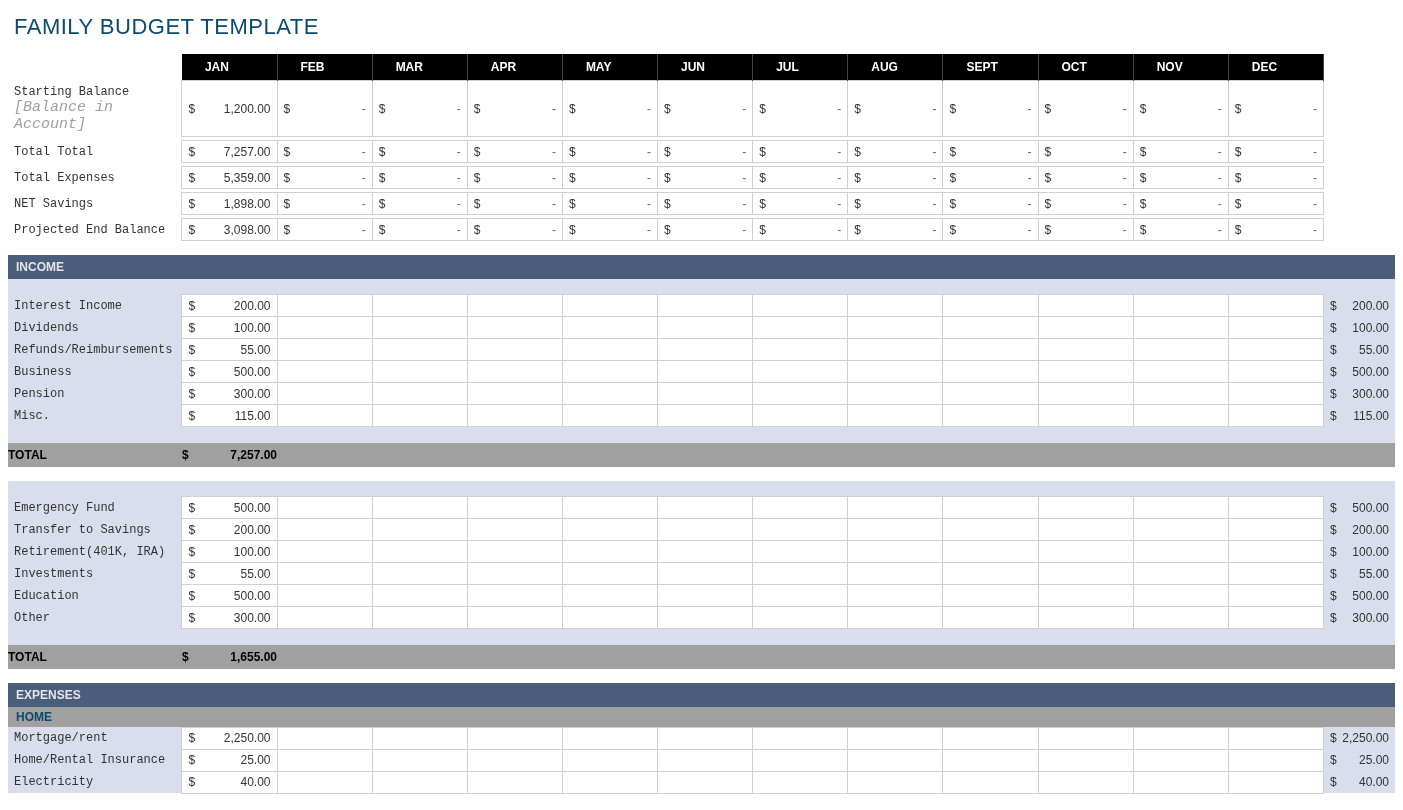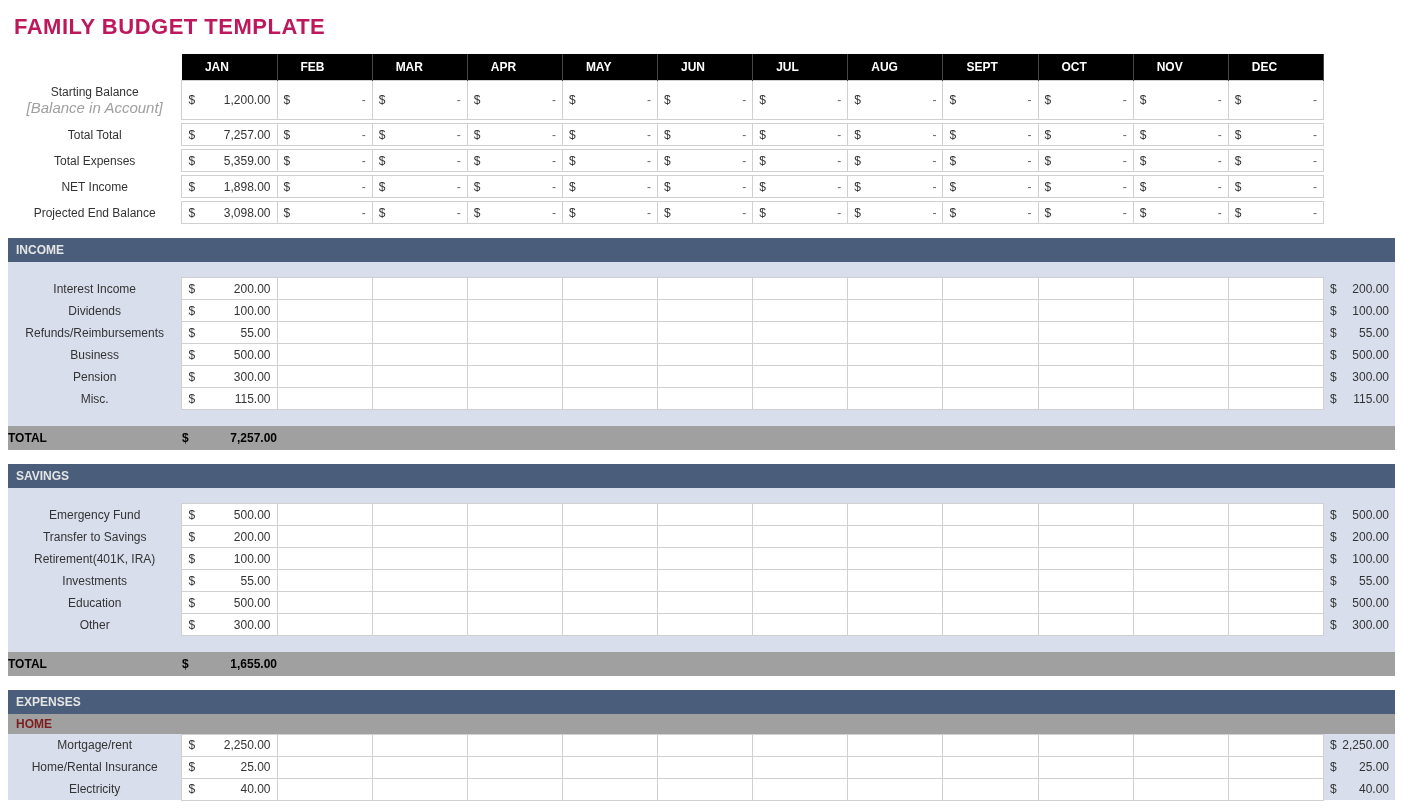--- a/index.html
+++ b/index.html
@@ -7,22 +7,22 @@
     margin: 0;
     padding: 10px 8px;
     font-family: Arial, Helvetica, sans-serif;
     font-size: 12px;
     color: #333;
     background: #fff;
     width: 1403px;
   }
   .title {
     font-size: 22px;
-    font-weight: bold;
-    color: #be185d;
+    font-weight: normal;
+    color: #0c4a6e;
     letter-spacing: 0.5px;
     margin: 4px 0 14px 6px;
   }
   table {
     border-collapse: collapse;
     width: 100%;
     table-layout: fixed;
   }
   col.label-col { width: 170px; }
   col.month-col { width: 93px; }
@@ -33,21 +33,22 @@
     font-weight: bold;
     text-align: left;
     padding: 6px 23px;
     font-size: 12px;
     border-right: 1px solid #444;
   }
   td.rowlabel {
     padding: 4px 6px;
     font-size: 12px;
     color: #333;
-    text-align: center;
+    text-align: left;
+    font-family: Liberation Mono, monospace;
   }
   td.cell {
     border: 1px solid #d0d0d0;
     padding: 3px 6px;
     font-size: 12px;
     white-space: nowrap;
   }
   td.cell .cur { float: left; }
   td.cell .val { float: right; }
   td.cell::after { content: ""; display: block; clear: both; }
@@ -55,21 +56,21 @@
   tr.spacer td { height: 4px; border: none; padding: 0; }
   .section-header td {
     background: #4a5d7a;
     color: #e5e5e5;
     font-weight: bold;
     font-size: 12px;
     padding: 5px 8px;
   }
   .subsection-header td {
     background: #a0a0a0;
-    color: #7f1d1d;
+    color: #0c4a6e;
     font-weight: bold;
     font-size: 12px;
     padding: 3px 8px;
     margin-left: 16px;
   }
   .section-body td.rowlabel { background: #d8deec; }
   .section-body td.cell { background: #fff; }
   .section-body td.rowtotal { background: #d8deec; font-weight: normal; padding: 3px 6px; }
   .section-body td.rowtotal .cur { float:left; }
   .section-body td.rowtotal .val { float:right; }
@@ -284,21 +285,21 @@
         <td class="cell empty ">
           <span class="cur">$</span>
           <span class="val">-</span>
         </td>
         <td></td>
       </tr>
       <tr class="spacer">
         <td colspan="14"></td>
       </tr>
       <tr>
-        <td class="rowlabel">NET Income</td>
+        <td class="rowlabel">NET Savings</td>
         <td class="cell ">
           <span class="cur">$</span>
           <span class="val">1,898.00</span>
         </td>
         <td class="cell empty ">
           <span class="cur">$</span>
           <span class="val">-</span>
         </td>
         <td class="cell empty ">
           <span class="cur">$</span>
@@ -549,23 +550,20 @@
         <td>TOTAL</td>
         <td class="tcell">
           <span class="cur">$</span>
           <span class="val">7,257.00</span>
         </td>
         <td colspan="11"></td>
         <td></td>
       </tr>
       <tr class="big-spacer">
         <td colspan="14"></td>
-      </tr>
-      <tr class="section-header">
-        <td colspan="14">SAVINGS</td>
       </tr>
       <tr class="section-gap">
         <td></td>
         <td colspan="12" style="background:#d8deec;"></td>
         <td style="background:#d8deec;"></td>
       </tr>
       <tr class="section-body">
         <td class="rowlabel">Emergency Fund</td>
         <td class="cell">
           <span class="cur">$</span>

